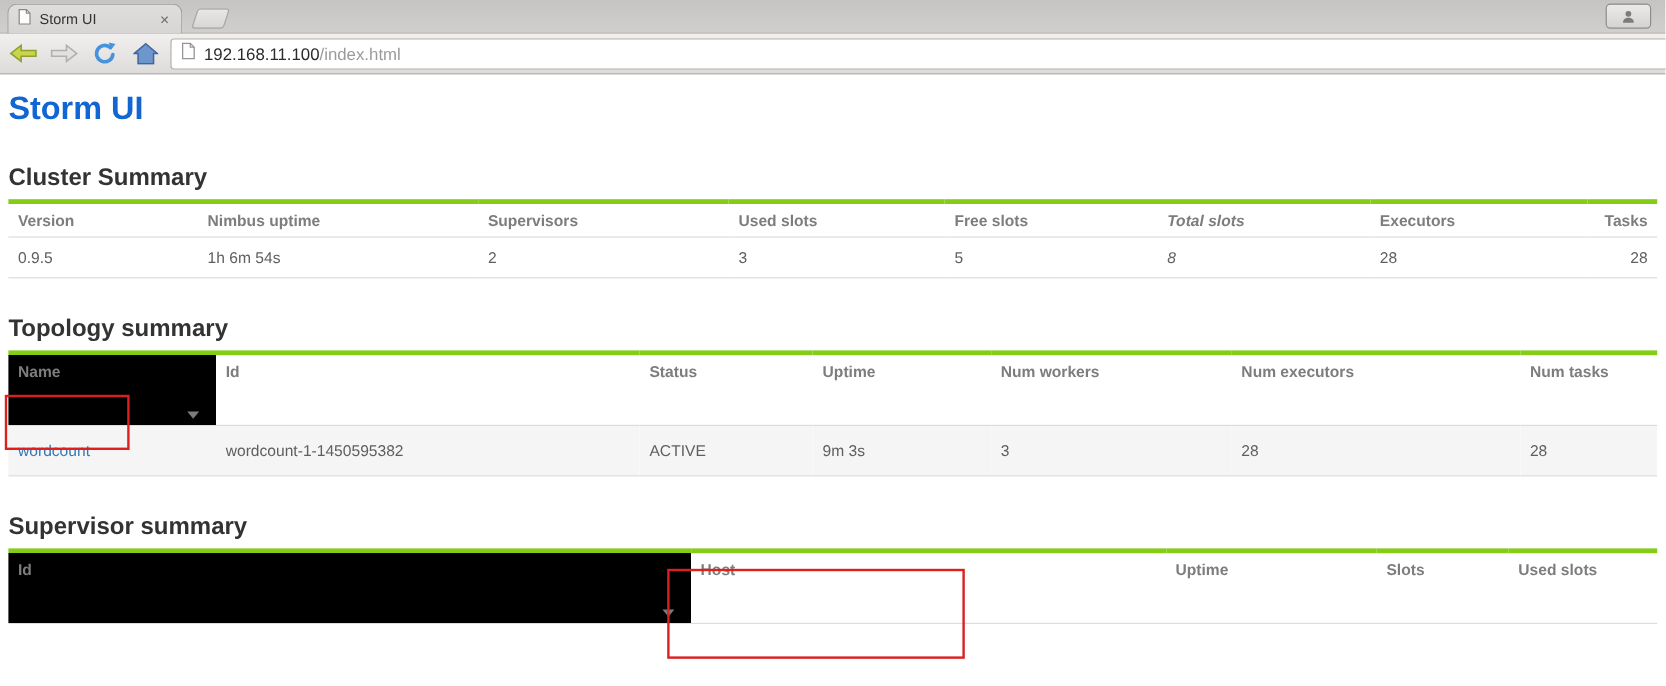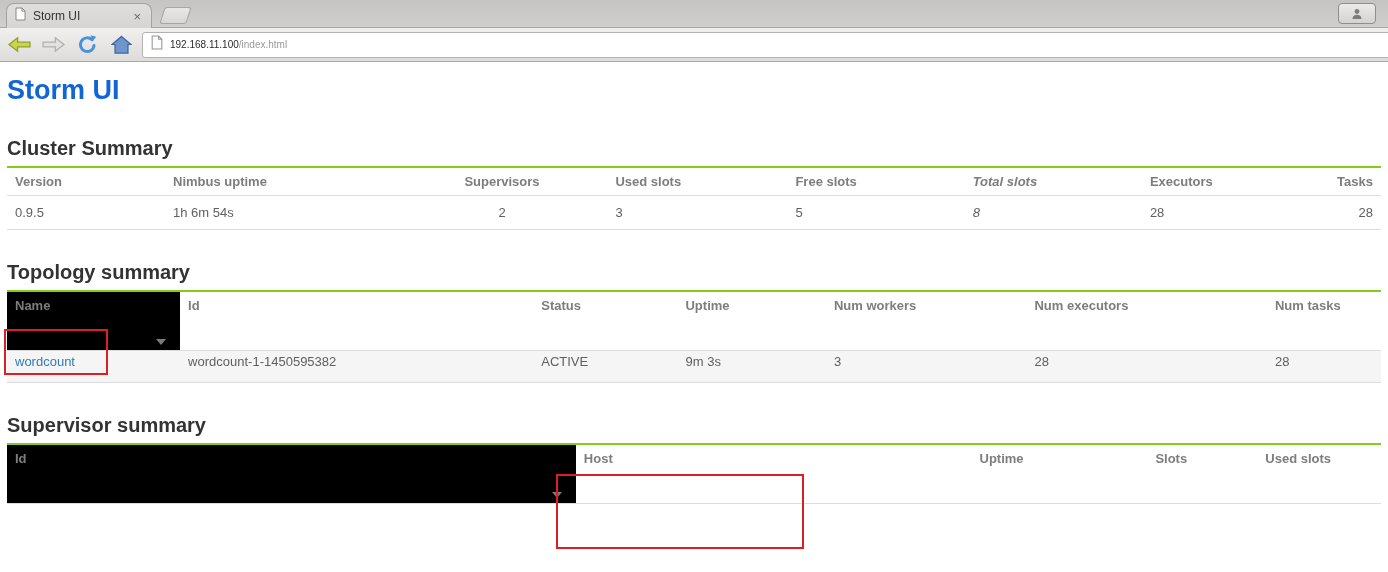--- a/index.html
+++ b/index.html
@@ -19,44 +19,44 @@
     border-radius: 3px; transform: skewX(-18deg); }
   .profile-btn { position: absolute; right: 12px; top: 3px; width: 38px; height: 21px;
     background: linear-gradient(#eceae8, #d5d3d1); border: 1px solid #908e8c; border-radius: 4px;
     display: flex; align-items: center; justify-content: center; }
   .toolbar { height: 34px; background: linear-gradient(#f1f0ef, #dedcda);
     border-bottom: 1px solid #aaa8a6; display: flex; align-items: center; padding: 0 0 0 6px; gap: 7px; }
   .nav-btn { width: 27px; height: 24px; display: flex; align-items: center; justify-content: center; }
   .urlbar { flex: 1; height: 26px; margin-right: -2px; background: #fff;
     border: 1px solid #b4b2b0; border-radius: 3px 0 0 3px;
     display: flex; align-items: center; padding: 0 8px; gap: 7px; }
-  .url-text { font-size: 10px; color: #2b2b2b; white-space: nowrap; text-align: center; }
+  .url-text { font-size: 14px; color: #2b2b2b; white-space: nowrap; text-align: center; }
   .url-path { color: #9a9a9a; }
 
   
   .content { padding: 0 7px; }
   h1.page-title { margin-top: 13px; font-size: 27px; font-weight: bold; color: #1166d3; line-height: 1.15; }
   h2.section-heading { margin-top: 31px; font-size: 20px; font-weight: bold; color: #333; line-height: 1.15; }
 
   table { width: 100%; border-collapse: collapse; margin-top: 6px; table-layout: fixed; font-size: 13px; }
-  thead tr { border-top: 2px solid #84cc16; }
+  thead tr { border-top: 4px solid #84cc16; }
   th { text-align: left; font-weight: bold; color: #7d7d7d; padding: 6px 10px 6px 8px;
     border-bottom: 1px solid #ddd; vertical-align: top; white-space: nowrap; }
   td { color: #5f5f5f; padding: 9px 10px 9px 8px; border-bottom: 1px solid #ddd; white-space: nowrap;
     overflow: hidden; }
-  .t-topo td { padding-top: 3px; padding-bottom: 13px; }
+  .t-topo td { padding-top: 13px; padding-bottom: 13px; }
   tr.striped { background: #f5f5f5; }
   th.sorted { background: #000000; position: relative; padding-bottom: 37px; }
   .sort-arrow { position: absolute; right: 14px; bottom: 5px; width: 0; height: 0;
     border-left: 5px solid transparent; border-right: 5px solid transparent; border-top: 6px solid #7b7b7b; }
   a.cell-link { color: #337ab7; text-decoration: none; cursor: pointer; }
 
   .t-cluster th:nth-child(1), .t-cluster td:nth-child(1) { width: 11.5%; }
   .t-cluster th:nth-child(2), .t-cluster td:nth-child(2) { width: 17%; }
-  .t-cluster th:nth-child(3), .t-cluster td:nth-child(3) { width: 15.2%; text-align: center; }
+  .t-cluster th:nth-child(3), .t-cluster td:nth-child(3) { width: 15.2%; }
   .t-cluster th:nth-child(4), .t-cluster td:nth-child(4) { width: 13.1%; }
   .t-cluster th:nth-child(5), .t-cluster td:nth-child(5) { width: 12.9%; }
   .t-cluster th:nth-child(6), .t-cluster td:nth-child(6) { width: 12.9%; font-style: italic; }
   .t-cluster th:nth-child(7), .t-cluster td:nth-child(7) { width: 13.2%; }
   .t-cluster th:nth-child(8), .t-cluster td:nth-child(8) { text-align: right; padding-right: 8px; margin-top: 28px; }
 
   .t-topo th:nth-child(1), .t-topo td:nth-child(1) { width: 12.6%; }
   .t-topo th:nth-child(2), .t-topo td:nth-child(2) { width: 25.7%; }
   .t-topo th:nth-child(3), .t-topo td:nth-child(3) { width: 10.5%; }
   .t-topo th:nth-child(4), .t-topo td:nth-child(4) { width: 10.8%; }

